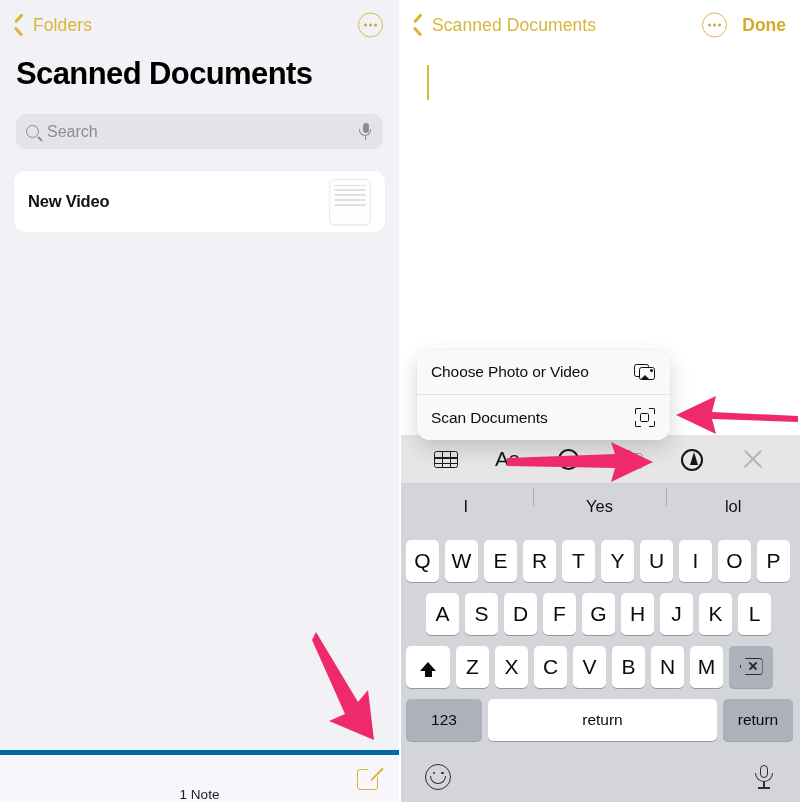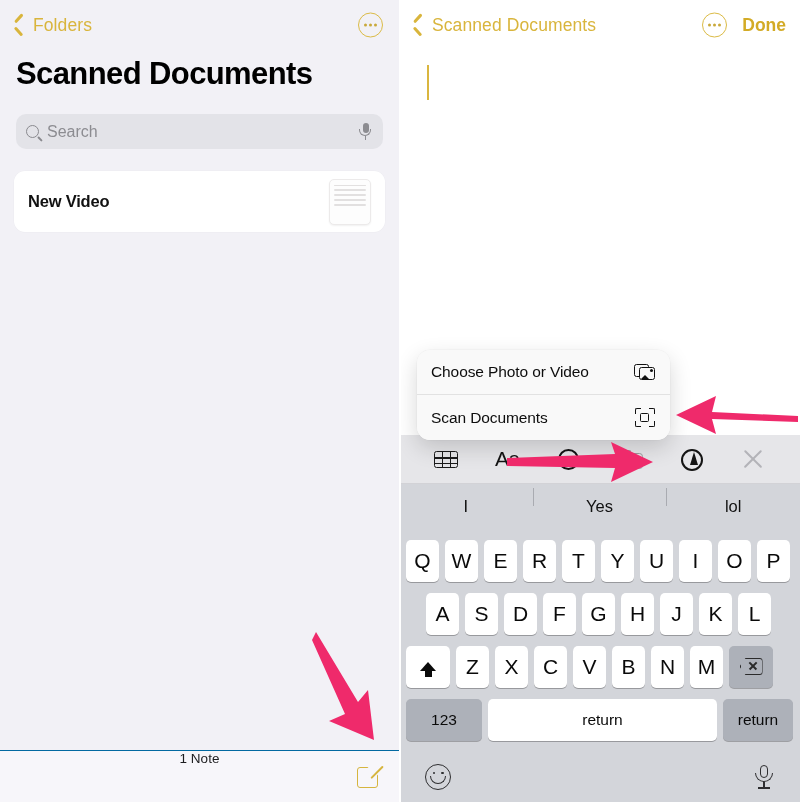--- a/index.html
+++ b/index.html
@@ -95,22 +95,22 @@
     width: 42px; height: 46px; background: #fdfdfd;
     border: 1px solid #eceaea; border-radius: 5px;
     padding: 5px 4px; display: flex; flex-direction: column; gap: 3.4px;
     overflow: hidden;
     box-shadow: 0 1px 2px rgba(0,0,0,0.06);
   }
   .note-thumb i { display:block; height: 1.6px; background: #e2e0e0; border-radius: 1px; }
 
   .l-footer {
     position: absolute; left: 0; bottom: 0; width: 399px; height: 52px;
-    background: #f7f6fa; border-top: 1px solid #0369a1;
-    display: flex; align-items: flex-start; justify-content: center;
+    background: #f7f6fa; border-top: 5px solid #0369a1;
+    display: flex; align-items: flex-end; justify-content: center;
   }
   .l-footer-label { font-size: 13.5px; color: #1d1d1f; }
   .compose-btn {
     position: absolute; right: 18px; top: 50%; transform: translateY(-50%);
     width: 24px; height: 24px; cursor: pointer;
   }
   .compose-btn .sq {
     position: absolute; left: 0; top: 2px; width: 21px; height: 21px;
     border: 1.9px solid #d6b53f; border-radius: 3px;
   }

